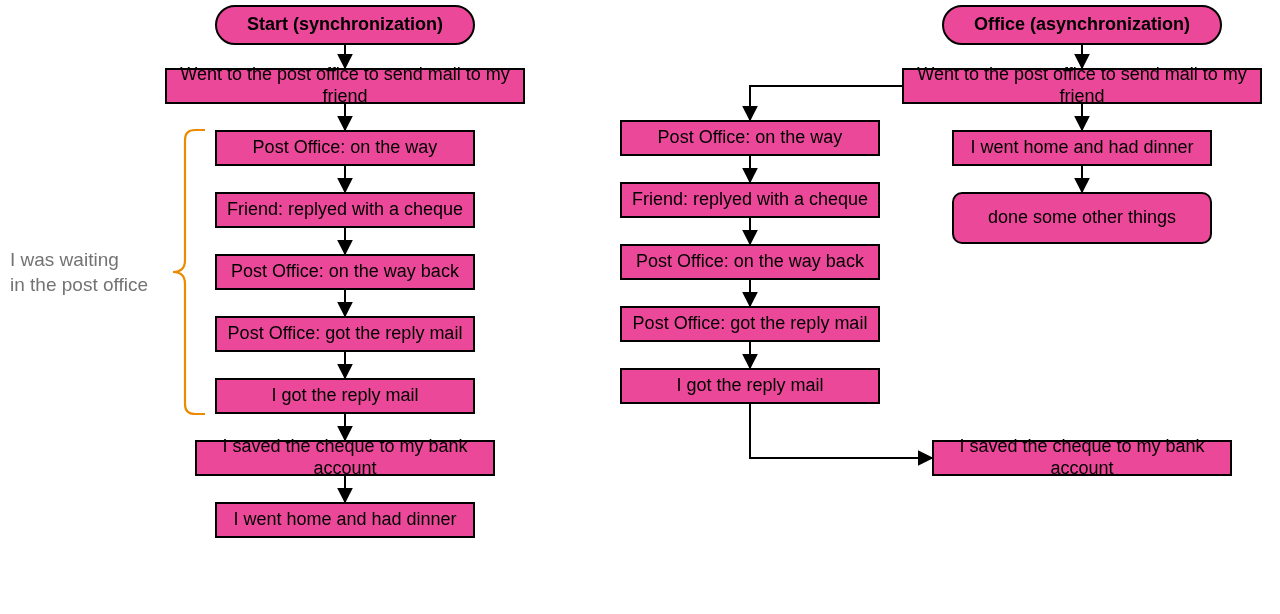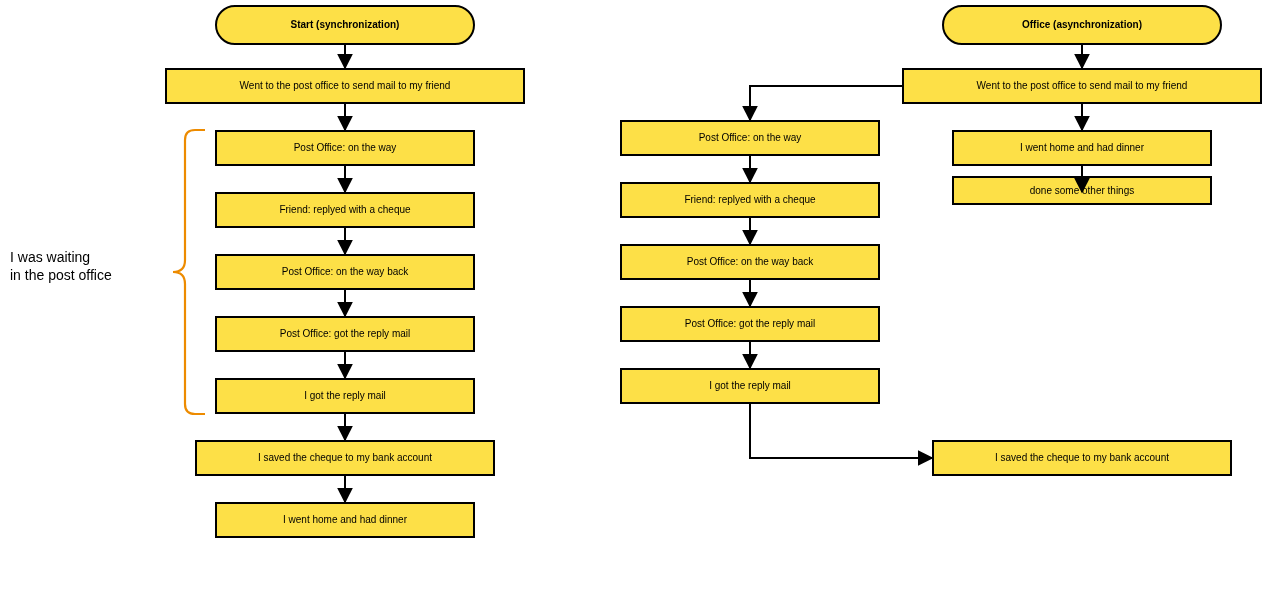--- a/index.html
+++ b/index.html
@@ -8,38 +8,38 @@
     width: 1280px;
     height: 614px;
     background: #ffffff;
     font-family: Verdana, Geneva, Tahoma, sans-serif;
     font-size: 14px;
     color: #000;
   }
   .box {
     position: absolute;
     border: 2px solid #000;
-    background: #fde047;
+    background: #ec4899;
     display: flex;
     align-items: center;
     justify-content: center;
     text-align: center;
     padding: 4px 8px;
     box-sizing: border-box;
-    font-size: 10px;
+    font-size: 18px;
     line-height: 1.2;
   }
   .terminator {
     border-radius: 999px;
     font-weight: bold;
   }
   .annotation {
     position: absolute;
-    color: #000000;
-    font-size: 14px;
+    color: #737373;
+    font-size: 19px;
     line-height: 1.3;
     text-align: left;
   }
   svg.canvas {
     position: absolute;
     left: 0;
     top: 0;
     width: 1280px;
     height: 614px;
     pointer-events: none;
@@ -93,21 +93,21 @@
   <span>Office (asynchronization)</span>
 </div>
 
 <div class="box" style="left:902px; top:68px; width:360px; height:36px;">
   <span>Went to the post office to send mail to my friend</span>
 </div>
 
 <div class="box" style="left:952px; top:130px; width:260px; height:36px;">
   <span>I went home and had dinner</span>
 </div>
-<div class="box" style="left:952px; top:176px; width:260px; height:29px;">
+<div class="box" style="left:952px; top:192px; width:260px; height:52px;border-radius:10px;">
   <span>done some other things</span>
 </div>
 
 <div class="box" style="left:620px; top:120px; width:260px; height:36px;">
   <span>Post Office: on the way</span>
 </div>
 <div class="box" style="left:620px; top:182px; width:260px; height:36px;">
   <span>Friend: replyed with a cheque</span>
 </div>
 <div class="box" style="left:620px; top:244px; width:260px; height:36px;">

